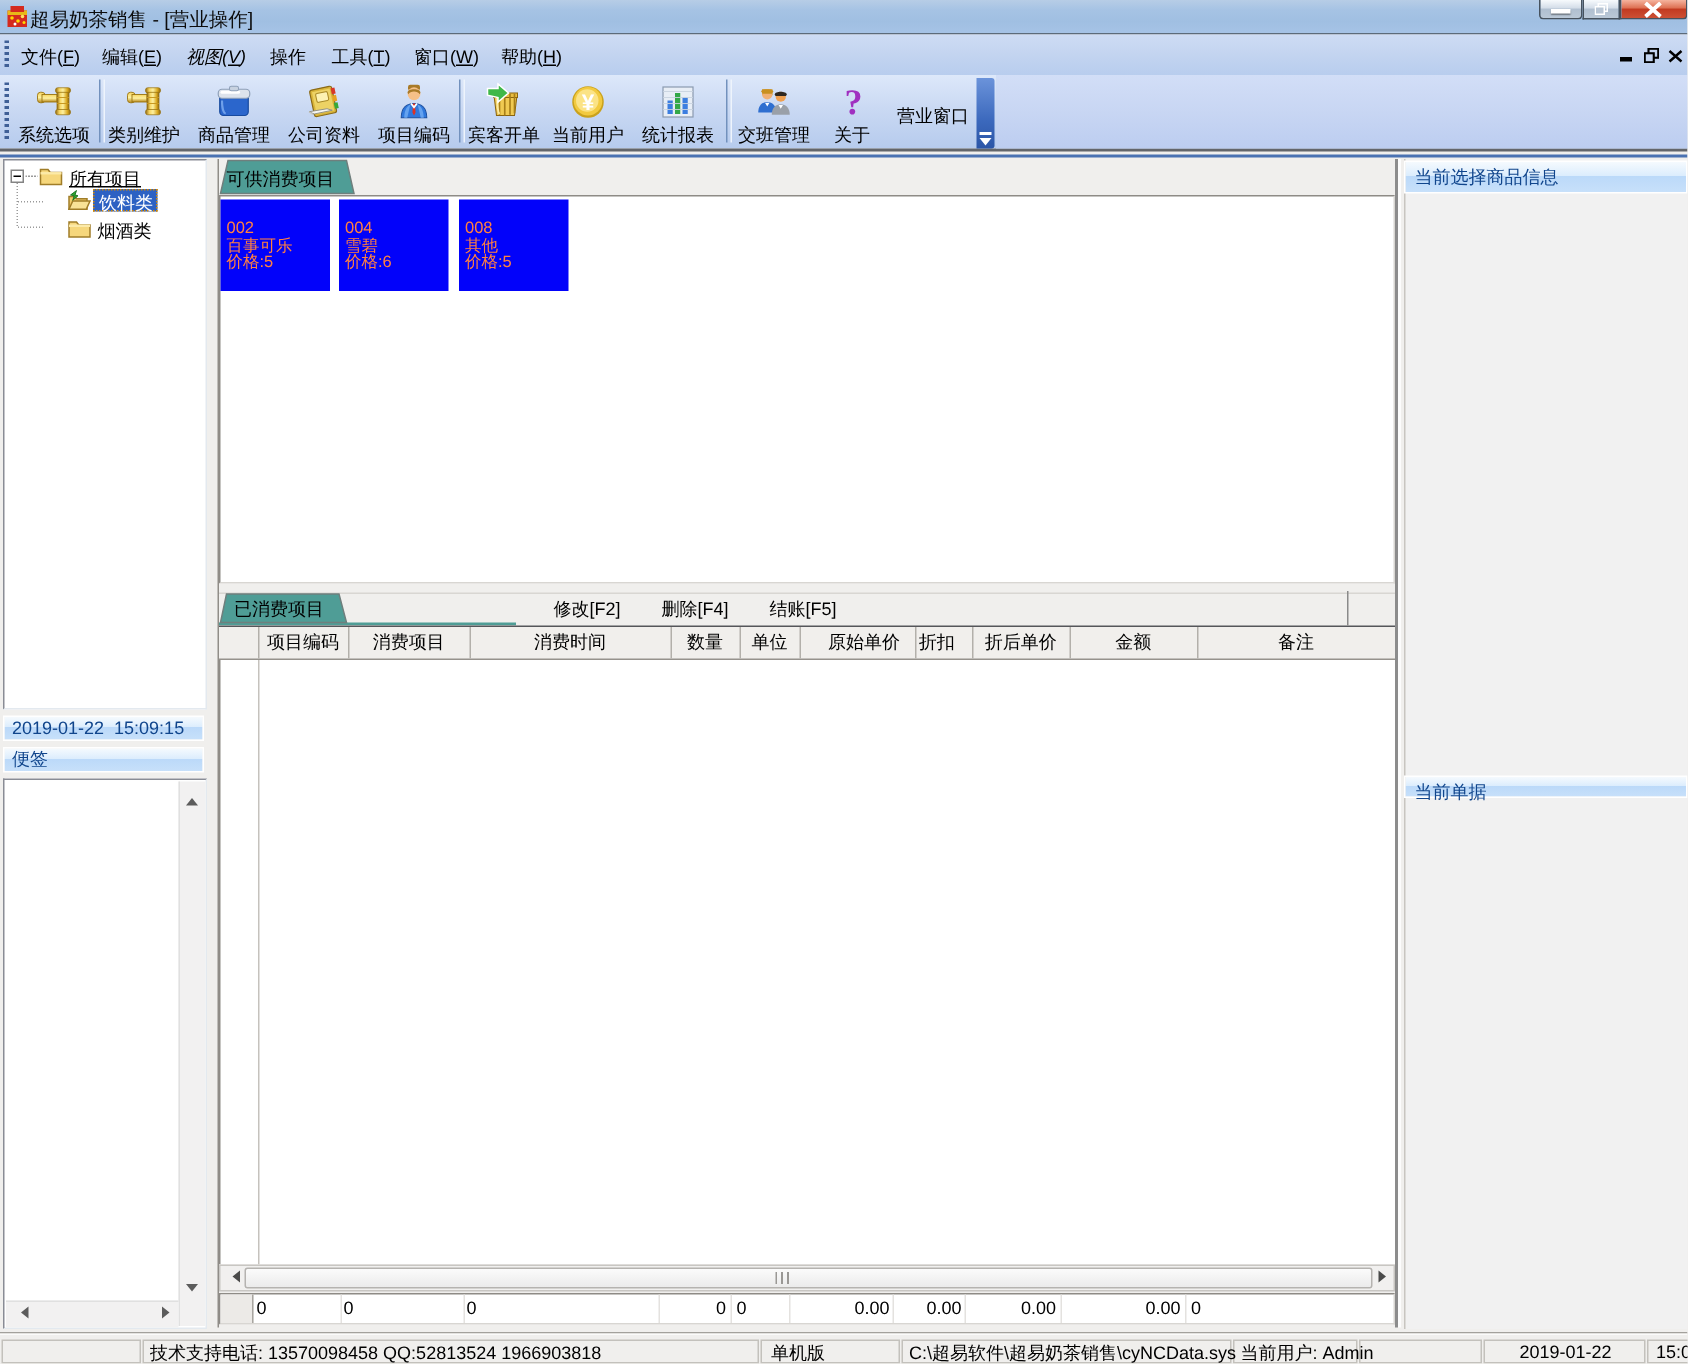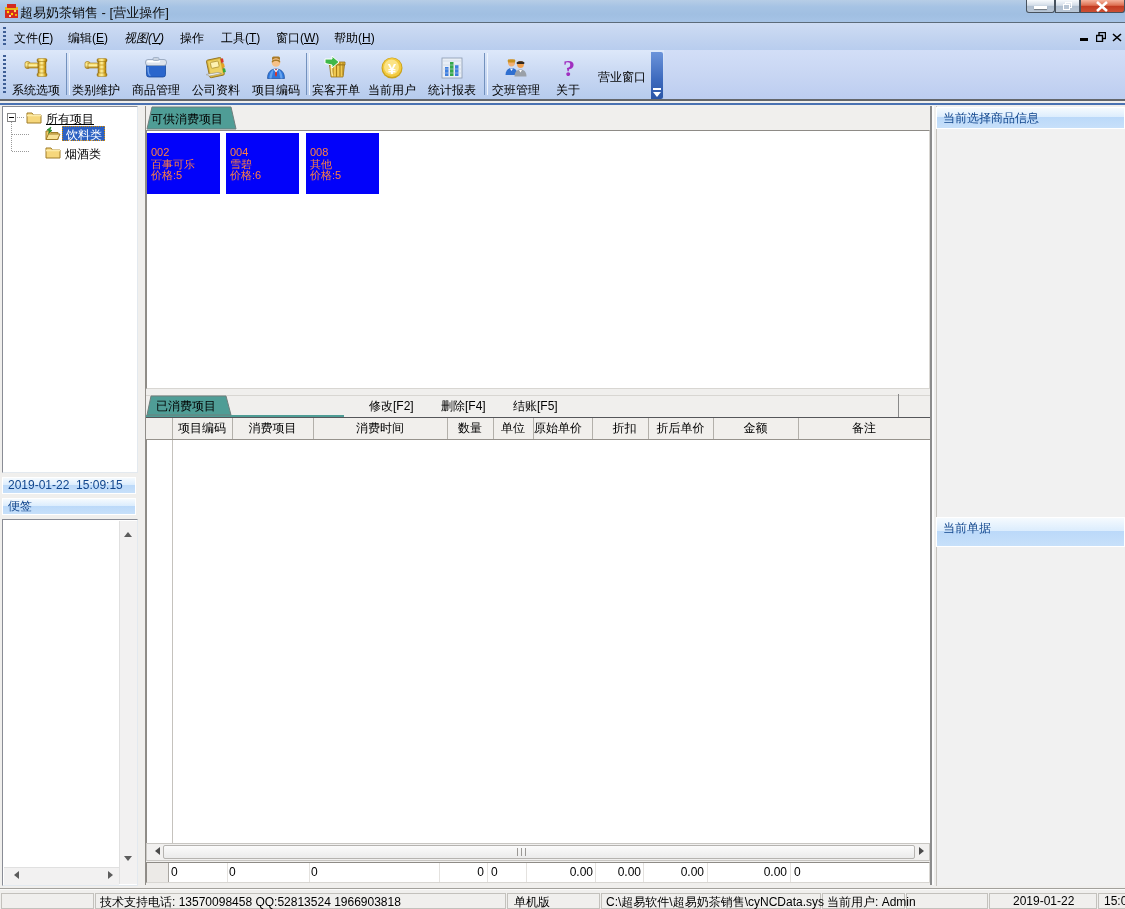--- a/index.html
+++ b/index.html
@@ -300,21 +300,21 @@
  <span class="a" style="left:513px;top:398px;">结账[F5]</span>
  <div class="a" style="left:898px;top:394px;width:1px;height:23px;background:#8a8a8a;"></div>
 
  <div class="a" id="ghead" style="left:146px;top:417px;width:784px;height:23px;background:#f1efec;border-top:1px solid #55565a;border-bottom:1px solid #96928c;box-sizing:border-box;">
   <div class="hc" style="left:1px;width:25px;"></div>
   <div class="hc" style="left:26px;width:60px;">项目编码</div>
   <div class="hc" style="left:86px;width:81px;">消费项目</div>
   <div class="hc" style="left:167px;width:134px;">消费时间</div>
   <div class="hc" style="left:301px;width:46px;">数量</div>
   <div class="hc" style="left:347px;width:40px;">单位</div>
-  <div class="hc" style="left:368px;width:68px;padding-left:10px;">原始单价</div>
+  <div class="hc" style="left:386px;width:68px;padding-left:10px;">原始单价</div>
   <div class="hc" style="left:455px;width:47px;">折扣</div>
   <div class="hc" style="left:502px;width:65px;">折后单价</div>
   <div class="hc" style="left:567px;width:85px;">金额</div>
   <div class="hc" style="left:652px;width:132px;border-right:none;">备注</div>
  </div>
 
  <div class="a" style="left:146px;top:440px;width:784px;height:403px;background:#fff;border-left:1px solid #8e8b86;box-sizing:border-box;"></div>
  <div class="a" style="left:172px;top:440px;width:1px;height:403px;background:#c5c2bd;"></div>
 
  <div class="a" style="left:146px;top:843px;width:784px;height:18px;background:#f1f0ef;border:1px solid #c8c6c2;box-sizing:border-box;"></div>
@@ -342,21 +342,21 @@
   <div class="ts" style="left:379px;"></div>
   <div class="ts" style="left:448px;"></div>
   <div class="ts" style="left:496px;"></div>
   <div class="ts" style="left:560px;"></div>
   <div class="ts" style="left:643px;"></div>
  </div>
 </div>
 
 <div class="a" style="left:936px;top:106px;width:189px;height:780px;background:#f1f1f1;border-left:1px solid #c8c5c0;"></div>
 <div class="a bluebar" style="left:936px;top:107px;width:189px;height:22px;box-sizing:border-box;line-height:20px;padding-left:6px;">当前选择商品信息</div>
-<div class="a bluebar" style="left:936px;top:517px;width:189px;height:30px;box-sizing:border-box;line-height:20px;padding-left:6px;">当前单据</div>
+<div class="a bluebar" style="left:936px;top:517px;width:189px;height:15px;box-sizing:border-box;line-height:20px;padding-left:6px;">当前单据</div>
 
 <div class="a" style="left:0;top:888px;width:1125px;height:1px;background:#a3a19c;"></div>
 <div class="a" style="left:0;top:889px;width:1125px;height:1px;background:#fbfbfa;"></div>
 <div class="a" id="statusbar" style="left:0;top:890px;width:1125px;height:19px;background:#f0efed;font-size:12px;">
  <div class="sseg" style="left:1px;width:91px;"></div>
  <div class="sseg" style="left:95px;width:409px;"></div>
  <div class="sseg" style="left:507px;width:91px;"></div>
  <div class="sseg" style="left:601px;width:218px;"></div>
  <div class="sseg" style="left:822px;width:81px;"></div>
  <div class="sseg" style="left:906px;width:80px;"></div>

